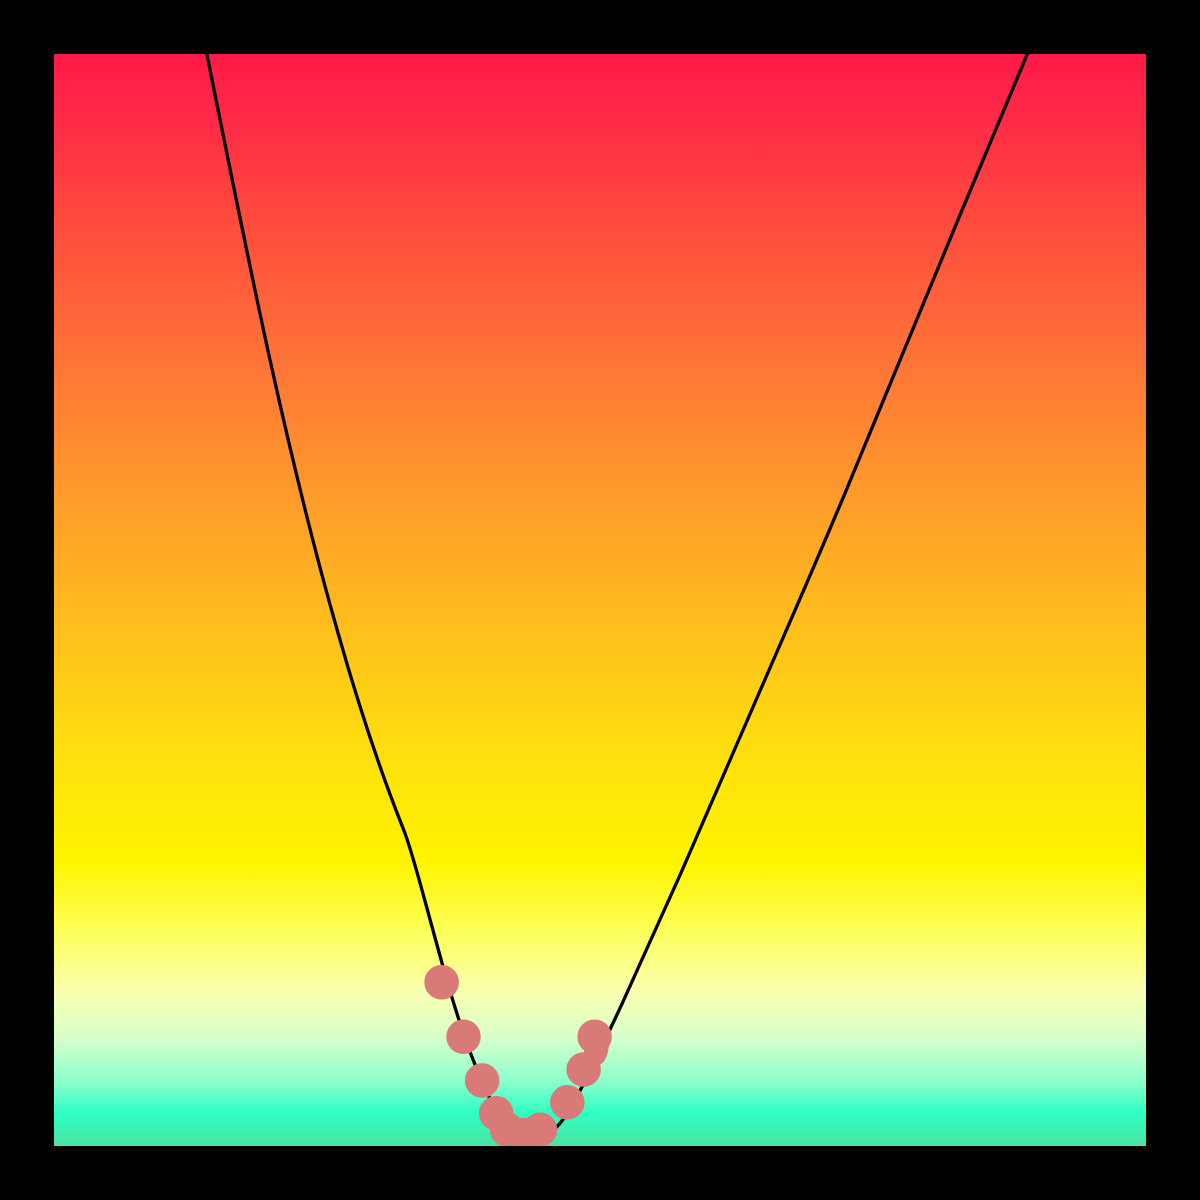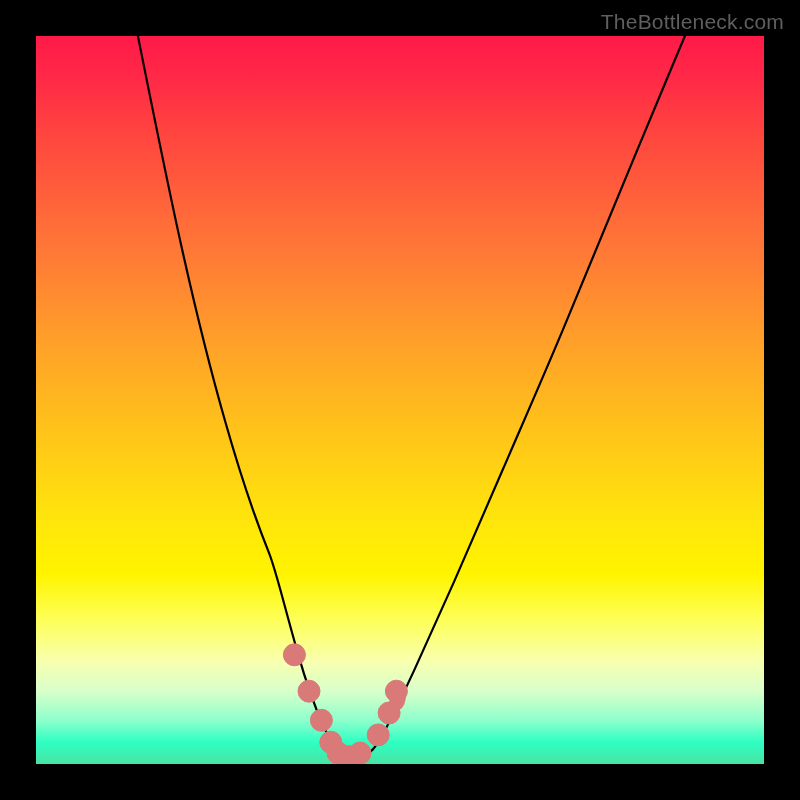--- a/index.html
+++ b/index.html
@@ -90,15 +90,14 @@
         <circle cx="324.0" cy="717.1" r="11"></circle>
         <circle cx="342.2" cy="698.9" r="11"></circle>
         <circle cx="353.1" cy="677.0" r="11"></circle>
         <circle cx="360.4" cy="655.2" r="11"></circle>
 
         <path d="M 355 660 q 6 -12 10 -10 q 6 3 4 14 q -2 11 -10 10 q -8 -1 -4 -14 z"></path>
       </g>
     </svg>
   </div>
 
-  <div class="watermark">TheBottleneck.com</div>
 
 </div>
 
 </body></html>

